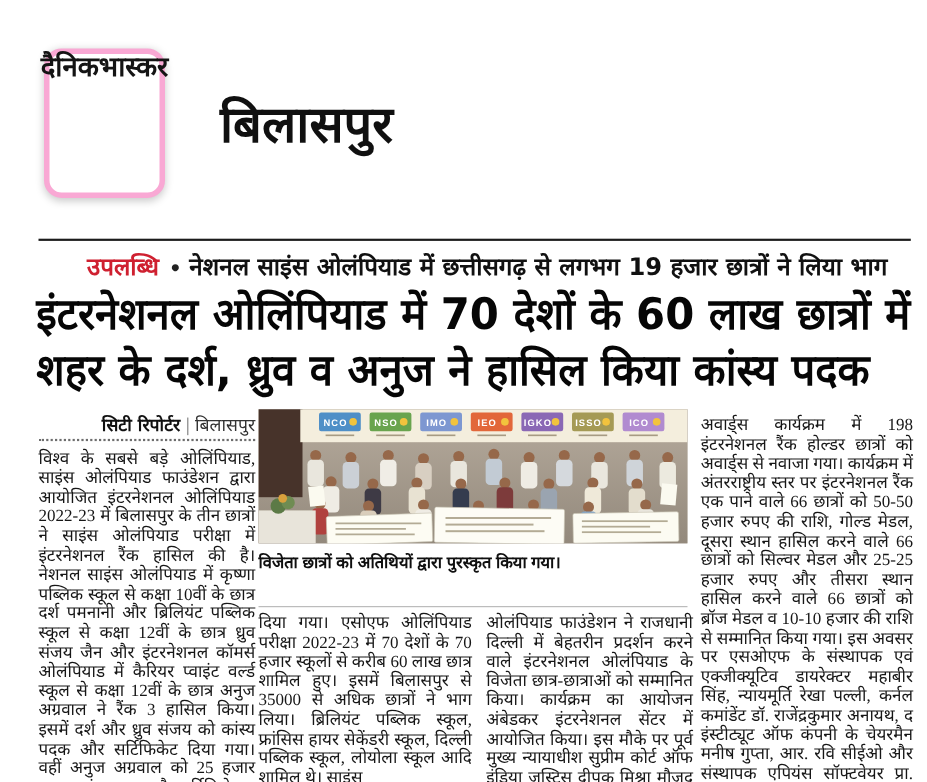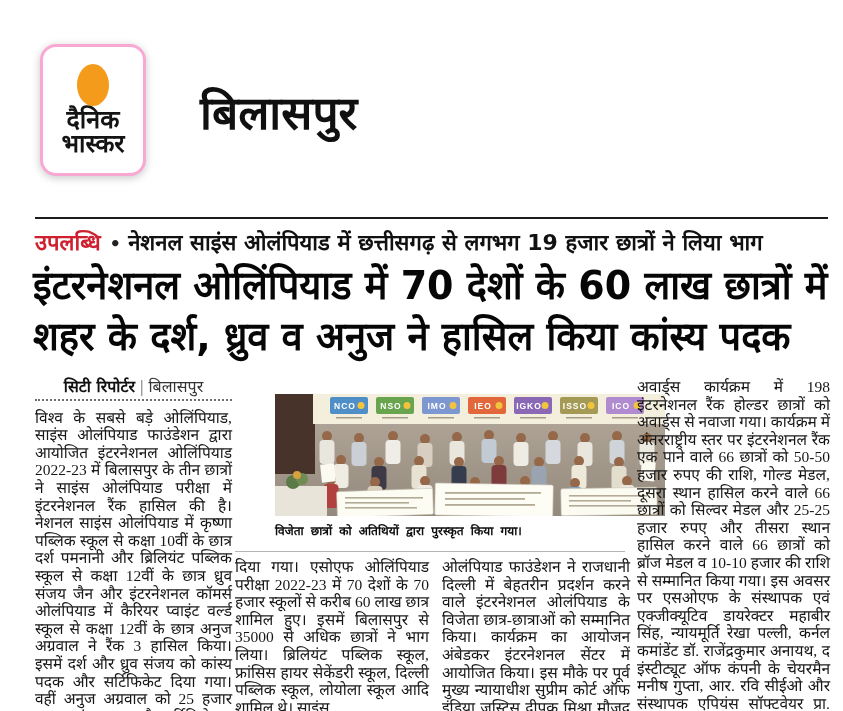--- a/index.html
+++ b/index.html
@@ -1,58 +1,58 @@
 <!DOCTYPE html>
 <html><head>
 <meta charset="utf-8">
 <style>
   html,body{margin:0;padding:0;background:#ffffff;}
   #page{position:relative;width:843px;height:711px;background:#ffffff;overflow:hidden;
         font-family:"Liberation Sans",sans-serif;color:#1b1b1b;}
 
   
   .logo-card{position:absolute;left:40px;top:44px;width:100px;height:126px;background:#fff;
-             border-radius:16px;border:3px solid #f9a8d4;box-shadow:0 2px 8px rgba(0,0,0,.22);
-             display:flex;flex-direction:column;align-items:center;justify-content:center;}
+             border-radius:16px;border:5px solid #f9a8d4;box-shadow:0 2px 8px rgba(0,0,0,.22);
+             display:flex;flex-direction:row;align-items:flex-start;justify-content:center;}
   .logo-dot{width:32px;height:42px;border-radius:50%;margin-bottom:2px;}
   .logo-txt{font-weight:900;font-size:25px;line-height:.95;color:#141414;text-align:center;
             font-family:"DejaVu Sans",sans-serif;}
   .hdr-row{position:absolute;left:200px;top:80px;display:flex;align-items:baseline;gap:20px;white-space:nowrap;}
   .hdr-city{font-size:46px;font-weight:800;color:#101010;font-family:"DejaVu Sans",sans-serif;}
   .hdr-date{font-size:43px;font-weight:700;color:#8f8f8f;letter-spacing:1px;
             font-family:"Liberation Sans",sans-serif;}
 
   
   .top-rule{position:absolute;left:35px;top:217px;width:793px;height:2px;background:#1c1c1c;}
   .kicker{position:absolute;left:35px;top:226px;width:793px;font-size:22px;font-weight:700;
           color:#111;white-space:nowrap;font-family:"DejaVu Sans",sans-serif;}
-  .kicker .k-label{font-weight:900;}
+  .kicker .k-label{font-weight:900;margin-left:44px;}
   .kicker .k-bullet{margin:0 7px 0 9px;font-size:18px;color:#222;}
   .headline{position:absolute;left:33px;top:261px;width:798px;font-weight:900;font-size:38px;
             line-height:1.28;color:#060606;font-family:"DejaVu Sans",sans-serif;
             transform:scaleY(1.04);transform-origin:top left;white-space:nowrap;}
 
   
   .col{position:absolute;top:378px;font-size:15.5px;line-height:17.6px;text-align:justify;
        color:#161616;font-family:"Liberation Serif",serif;}
   .col p{margin:0;}
   .col-left{left:35px;width:197px;}
   .col-right{left:637px;width:193px;}
-  .byline{text-align:center;font-size:16px;white-space:nowrap;margin-bottom:3px;
+  .byline{text-align:right;font-size:16px;white-space:nowrap;margin-bottom:3px;
           font-family:"DejaVu Sans",sans-serif;}
   .byline .b-rep{font-weight:800;color:#111;}
   .byline .b-sep{color:#9a9a9a;margin:0 4px;font-weight:400;}
   .byline .b-place{color:#333;}
   .dotted-rule{border:none;border-bottom:2px dotted #6d6d6d;margin:2px 0 8px 0;}
 
   
-  .photo-wrap{position:absolute;left:235px;top:394px;width:390px;margin-left:40px;}
+  .photo-wrap{position:absolute;left:235px;top:372px;width:390px;}
   .photo{width:390px;height:122px;display:block;background:#a99f92;}
-  .caption{font-size:12px;font-weight:700;color:#0f0f0f;margin-top:6px;
-           font-family:Liberation Mono, monospace;}
+  .caption{font-size:15px;font-weight:700;color:#0f0f0f;margin-top:6px;
+           font-family:Liberation Sans, sans-serif;}
   .mid-rule{position:absolute;left:235px;top:551px;width:390px;height:1px;background:#b5b5b5;}
   .col-mid-left{left:235px;top:558px;width:194px;}
   .col-mid-right{left:442px;top:558px;width:188px;}
 </style>
 </head>
 <body>
 
 <div id="page">
 
   <div class="logo-card">

